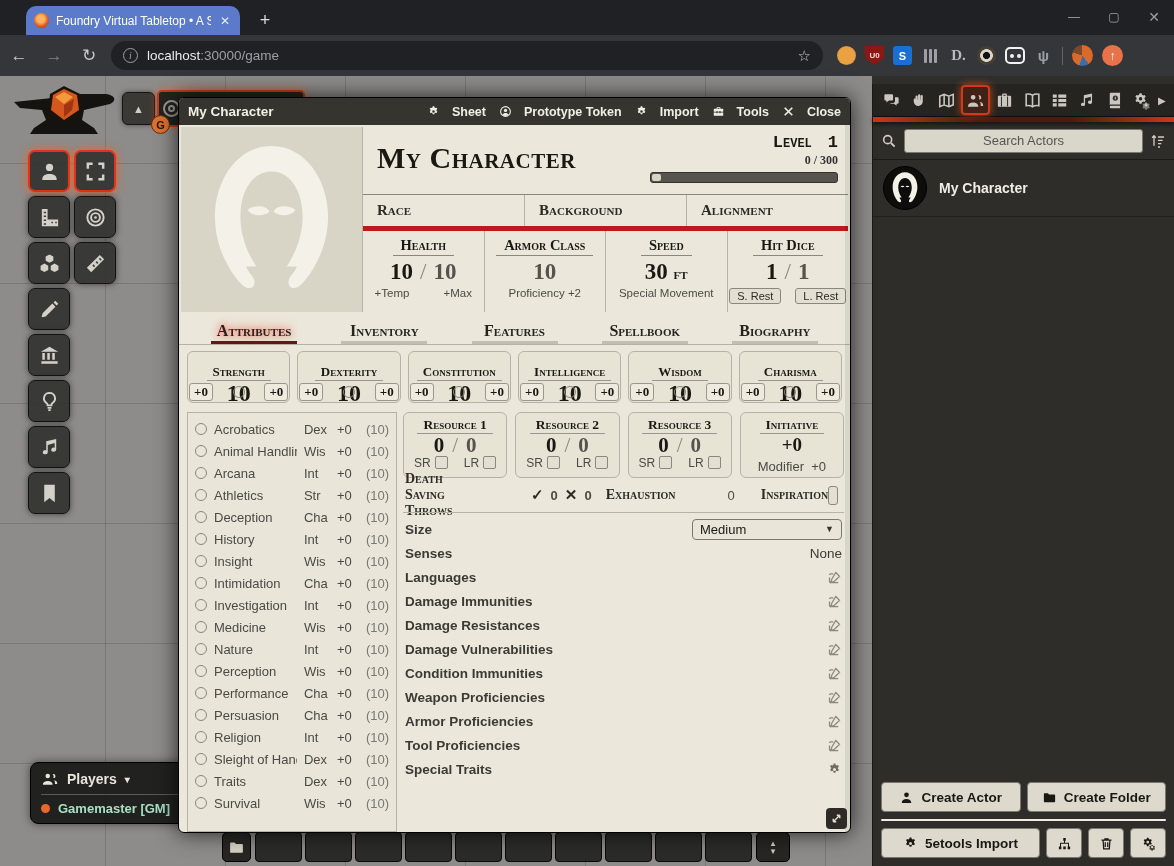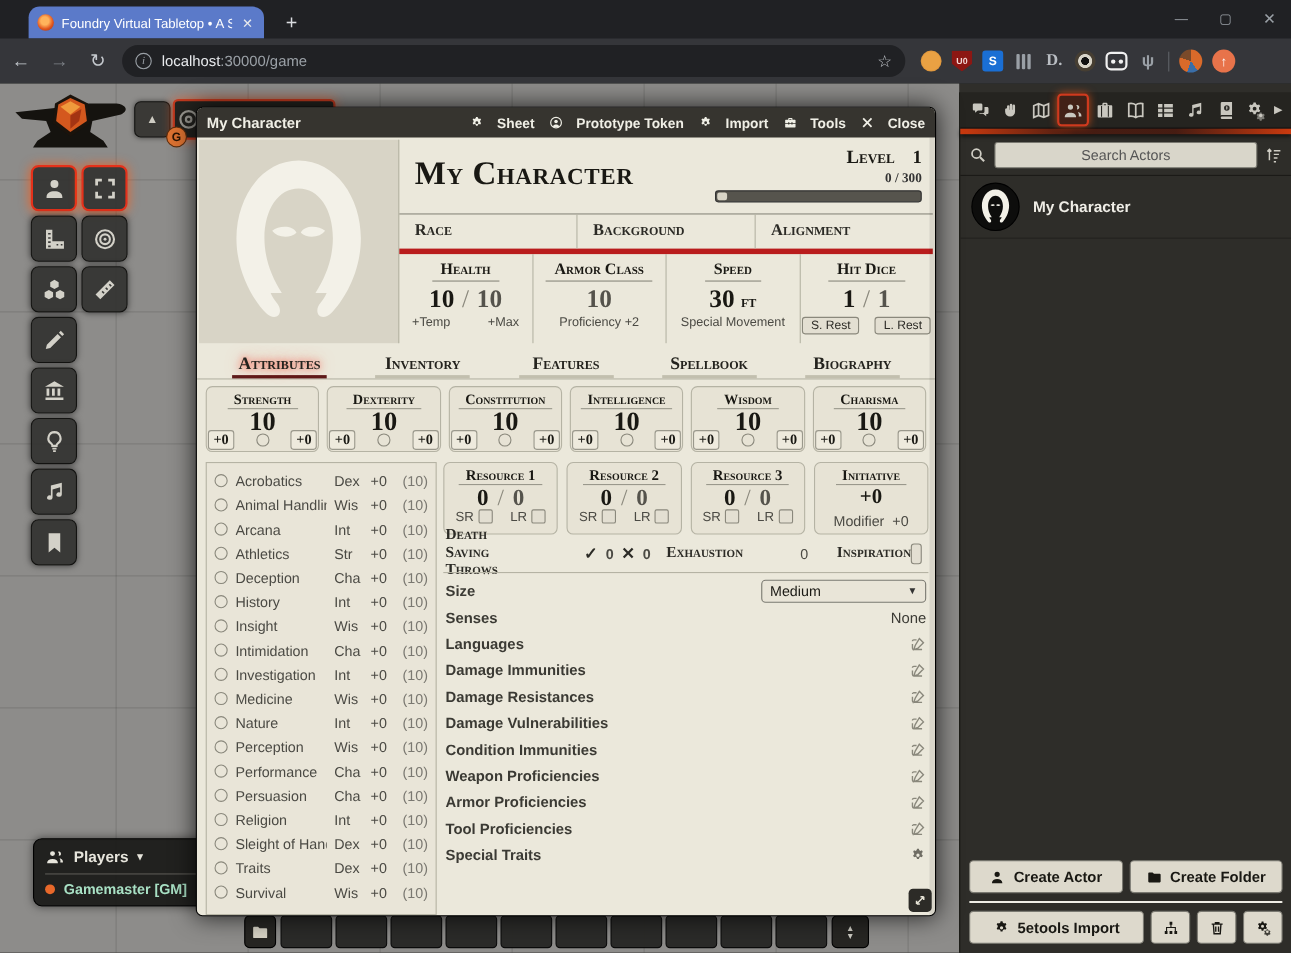--- a/index.html
+++ b/index.html
@@ -122,21 +122,21 @@
   .header-btn{display:flex;align-items:center;gap:12px;font-size:12.5px;font-weight:bold;margin-left:13px;}
   .header-btn svg{width:13px;height:13px;}
 
   .sheet-header{display:flex;height:189px;flex:none;padding:2px;}
   .portrait{width:182px;height:185px;background:#d8d4c6;border-right:1px solid #b5b3a4;flex:none;}
   .portrait svg{width:100%;height:100%;}
   .hd-right{flex:1;display:flex;flex-direction:column;}
   .name-row{display:flex;align-items:flex-start;padding:6px 10px 0 14px;flex:1;}
   .char-name{font-size:30px;font-weight:bold;letter-spacing:.5px;margin-top:8px;flex:1;font-family:"Liberation Serif",serif;font-variant:small-caps;}
   .level-box{width:188px;text-align:right;}
-  .level-line{font-family:Liberation Serif, serif;font-variant:small-caps;font-weight:bold;font-size:17px;display:flex;justify-content:flex-end;gap:16px;}
+  .level-line{font-family:Liberation Mono, monospace;font-variant:small-caps;font-weight:bold;font-size:17px;display:flex;justify-content:flex-end;gap:16px;}
   .xp-line{font-family:"Liberation Serif",serif;font-weight:bold;font-size:12px;color:#333;margin-top:1px;}
   .xp-bar{margin-top:4px;height:11px;background:#56544d;border:1px solid #333;border-radius:3px;position:relative;}
   .xp-fill{position:absolute;left:1px;top:1px;bottom:1px;width:9px;background:#d8d4c6;border-radius:2px;}
   .detail-row{display:flex;border-top:1px solid #8a887c;border-bottom:5px solid #b91c1c;height:37px;flex:none;}
   .detail-cell{flex:1;display:flex;align-items:center;padding-left:14px;border-right:1px solid #b5b3a4;}
   .detail-cell:last-child{border-right:none;}
   .detail-label{font-family:"Liberation Serif",serif;font-variant:small-caps;font-weight:bold;font-size:15px;color:#2c2b26;}
   .stat-row{display:flex;flex:none;height:81px;}
   .stat-cell{flex:1;border-right:1px solid #b5b3a4;padding-top:5px;text-align:center;}
   .stat-cell:last-child{border-right:none;}
@@ -149,21 +149,21 @@
   .rest-row{display:flex;justify-content:center;gap:14px;margin-top:3px;}
   .rest-btn{font-size:11px;background:#e3dfd2;border:1px solid #8a887c;border-radius:3px;padding:1px 7px;color:#2c2b26;}
   .unit{font-size:15px;font-variant:small-caps;}
 
   .sheet-tabs{height:31px;flex:none;display:flex;align-items:flex-end;border-bottom:1px solid #b5b3a4;padding:0 10px;}
   .sheet-tab{flex:1;text-align:center;font-family:"Liberation Serif",serif;font-variant:small-caps;font-weight:bold;font-size:16px;color:#24231e;}
   .sheet-tab span{display:inline-block;border-bottom:3px solid #c2bfae;padding:0 2px 1px;min-width:86px;}
   .sheet-tab.active span{border-bottom-color:#5d1a1a;text-shadow:0 0 6px rgba(255,90,70,.95),0 0 14px rgba(255,90,70,.6);}
 
   .abilities{display:flex;gap:7px;padding:6px 8px 4px;flex:none;}
-  .ability{flex:1;border:1px solid #b5b3a4;border-radius:6px;background:#e7e3d5;text-align:center;padding-top:2px;position:relative;height:60px;}
+  .ability{flex:1;border:1px solid #b5b3a4;border-radius:6px;background:#e7e3d5;text-align:center;padding-top:10px;position:relative;height:52px;}
   .ability-name{font-family:"Liberation Serif",serif;font-variant:small-caps;font-weight:bold;font-size:13px;
     display:inline-block;border-bottom:1px solid #9a988c;padding:0 6px 0;}
   .ability-value{font-family:"Liberation Serif",serif;font-weight:bold;font-size:24px;line-height:24px;}
   .ability-foot{position:absolute;left:0;right:0;bottom:0;height:20px;display:flex;align-items:center;justify-content:space-between;padding:0 1px;}
   .mod-box{font-family:"Liberation Serif",serif;font-weight:bold;font-size:13px;background:#eeeadd;border:1px solid #9a988c;border-radius:3px;padding:0 4px;line-height:16px;}
   .radio{width:12px;height:12px;border:1px solid #8a887c;border-radius:50%;background:transparent;}
 
   .sheet-body{flex:1;display:flex;padding:5px 6px 0 8px;gap:6px;overflow:hidden;}
   .skills-box{width:210px;flex:none;border:1px solid #b5b3a4;background:#e9e5d8;padding:5px 7px;}
   .skill-row{display:flex;align-items:center;height:22px;font-size:13px;color:#4b4a44;gap:7px;}

